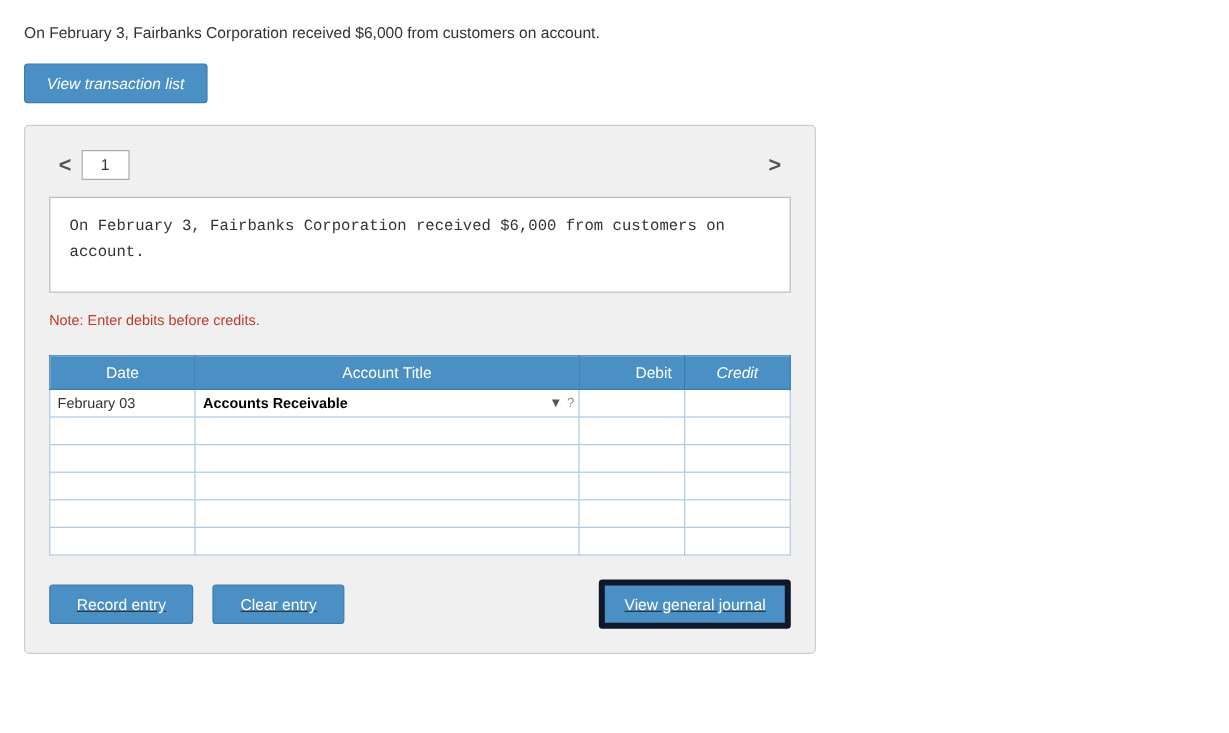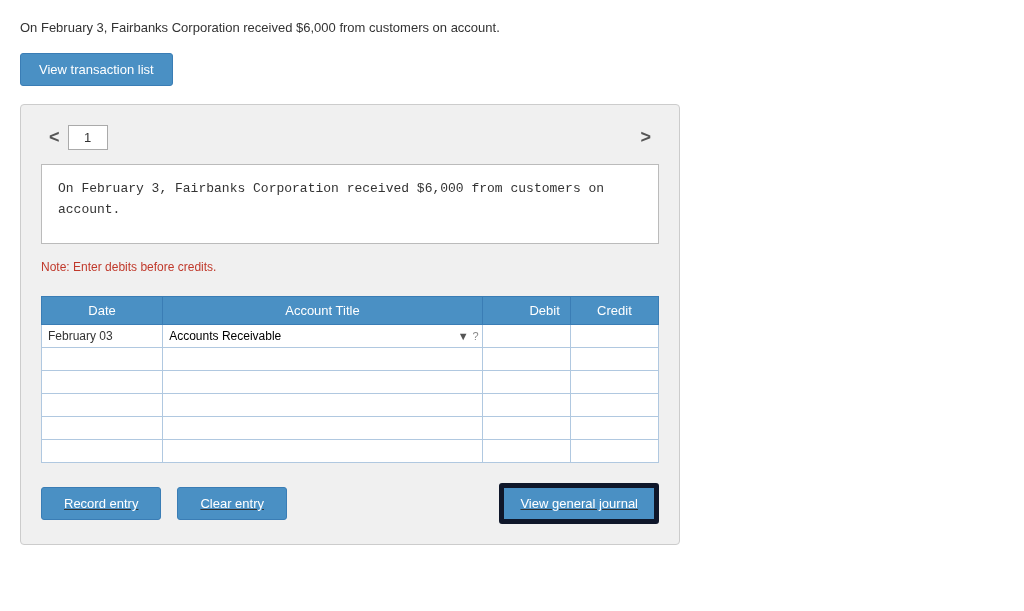--- a/index.html
+++ b/index.html
@@ -17,20 +17,21 @@
     }
     .view-transaction-btn {
       background: #4a90c4;
       color: #fff;
       border: 1px solid #3a7db5;
       padding: 8px 18px;
       font-size: 13px;
       cursor: pointer;
       border-radius: 3px;
       margin-bottom: 18px;
+      font-style: italic;
     }
     .worksheet-container {
       background: #f0f0f0;
       border: 1px solid #ccc;
       border-radius: 4px;
       padding: 20px;
       max-width: 660px;
     }
     .worksheet-title {
       font-size: 18px;
@@ -92,21 +93,21 @@
     .journal-table thead th {
       padding: 6px 10px;
       text-align: center;
       font-weight: normal;
       font-size: 13px;
       border: 1px solid #3a7db5;
     }
     .journal-table thead th.date-col { width: 110px; }
     .journal-table thead th.account-col { width: 290px; }
     .journal-table thead th.debit-col { width: 80px; text-align: right; }
-    .journal-table thead th.credit-col { width: 80px; }
+    .journal-table thead th.credit-col { width: 80px; font-style: italic; }
     .journal-table tbody tr td {
       border: 1px solid #b0c8e0;
       padding: 0;
       height: 22px;
     }
     .journal-table tbody tr td input {
       width: 100%;
       height: 100%;
       border: none;
       outline: none;
@@ -117,20 +118,21 @@
     .journal-table tbody tr td.account-cell {
       position: relative;
     }
     .account-cell-inner {
       display: flex;
       align-items: center;
       height: 22px;
     }
     .account-cell-inner input {
       flex: 1;
+      font-weight: bold;
     }
     .dropdown-arrow {
       padding: 0 4px;
       color: #555;
       font-size: 11px;
       cursor: pointer;
     }
     .first-data-row td.date-first {
       font-size: 12px;
       padding: 2px 6px;

